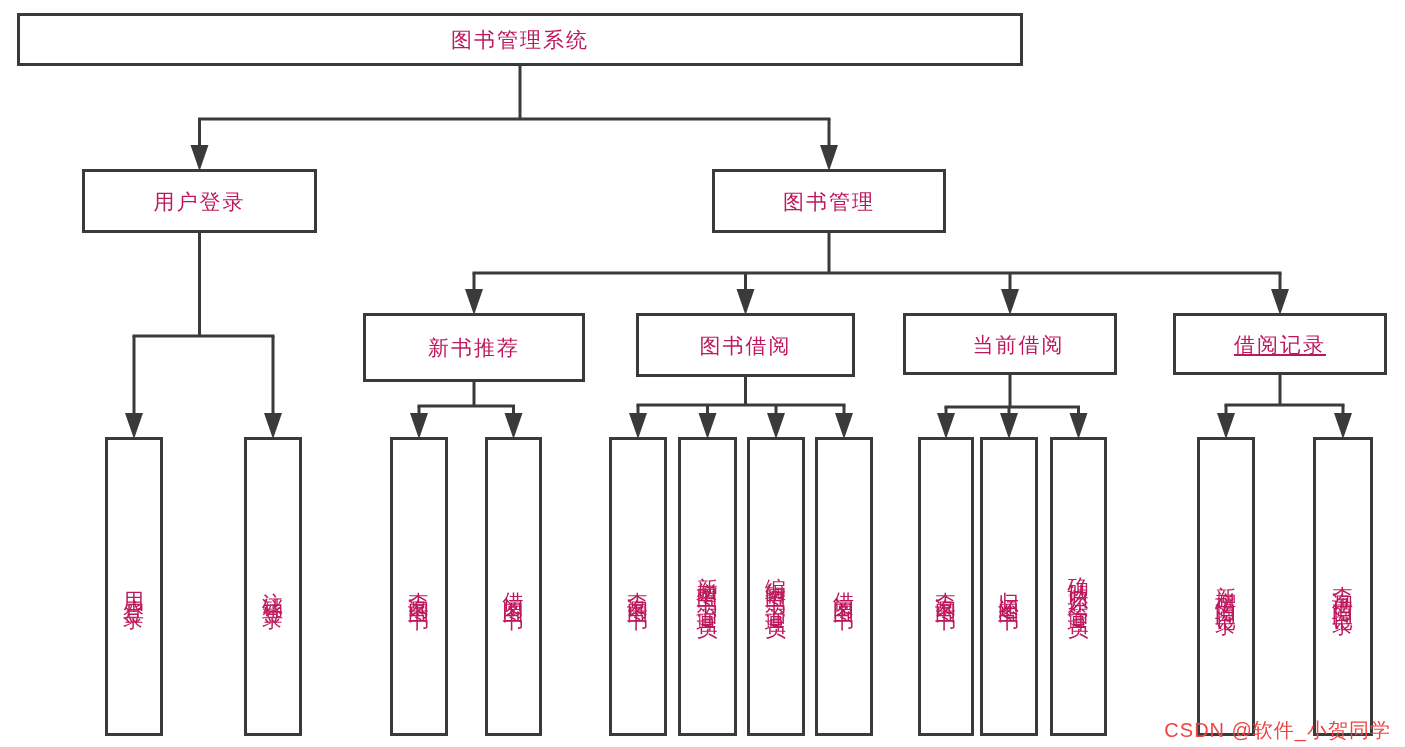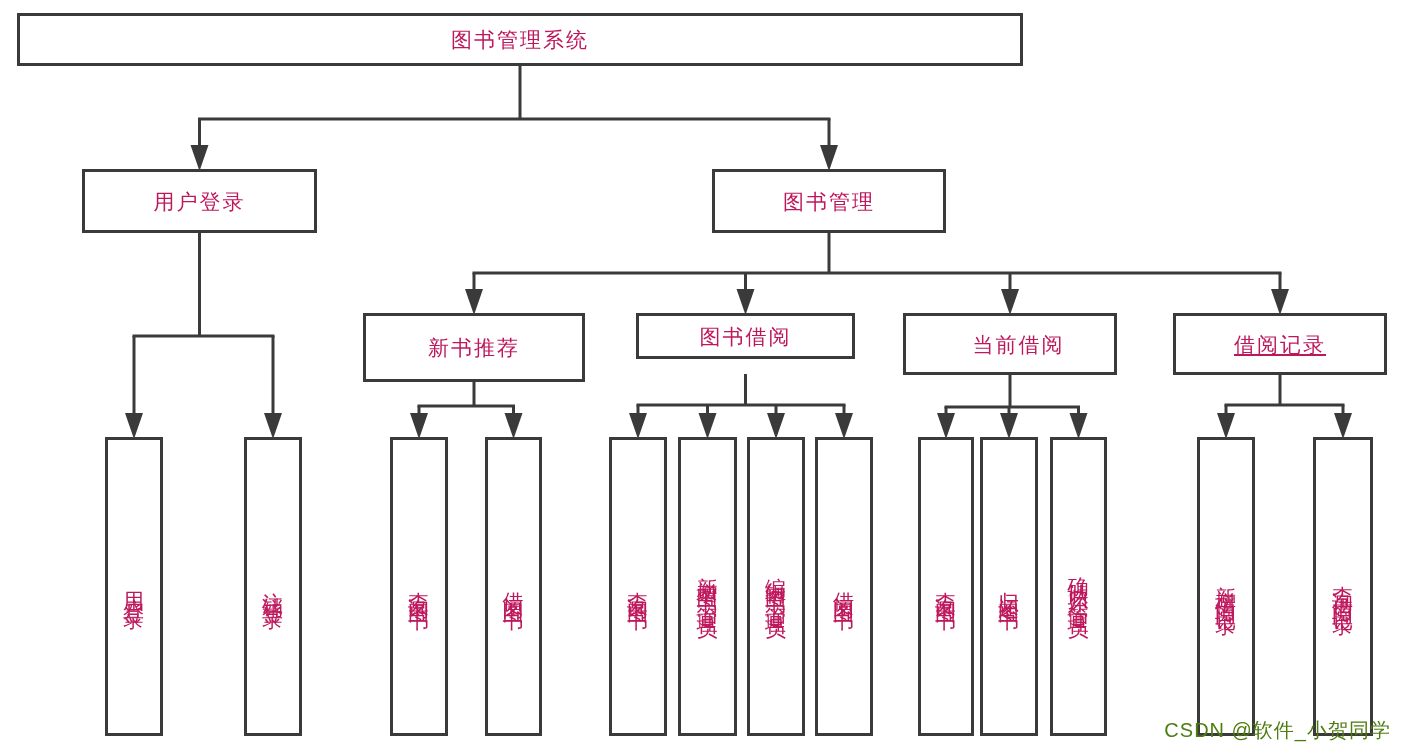--- a/index.html
+++ b/index.html
@@ -39,21 +39,21 @@
     text-orientation: mixed;
     font-size: 21px;
     letter-spacing: 6px;
     line-height: 1;
   }
   #watermark {
     position: absolute;
     top: 717px;
     right: 14px;
     z-index: 10;
-    color: #4d7c0f;
+    color: #ef4444;
     font-size: 20px;
     letter-spacing: 1px;
     white-space: nowrap;
   }
 </style>
 </head>
 <body>
 
 <div id="canvas">
   <svg id="connector-svg" viewBox="0 0 1405 747" xmlns="http://www.w3.org/2000/svg">
@@ -122,21 +122,21 @@
       </div>
       <div class="node v" style="left: 105px; top: 437px; width: 58px; height: 299px;">
         <span class="lbl">用户登录</span>
       </div>
       <div class="node v" style="left: 244px; top: 437px; width: 58px; height: 299px;">
         <span class="lbl">注销登录</span>
       </div>
       <div class="node h" style="left: 363px; top: 313px; width: 222px; height: 69px;">
         <span class="lbl">新书推荐</span>
       </div>
-      <div class="node h" style="left: 636px; top: 313px; width: 219px; height: 46px;">
+      <div class="node h" style="left: 636px; top: 313px; width: 219px; height: 64px;">
         <span class="lbl">图书借阅</span>
       </div>
       <div class="node h" style="left: 903px; top: 313px; width: 214px; height: 62px; padding-left: 17px;">
         <span class="lbl">当前借阅</span>
       </div>
       <div class="node h" style="left: 1173px; top: 313px; width: 214px; height: 62px; text-decoration: underline;">
         <span class="lbl">借阅记录</span>
       </div>
       <div class="node v" style="left: 390px; top: 437px; width: 58px; height: 299px;">
         <span class="lbl">查询图书</span>

